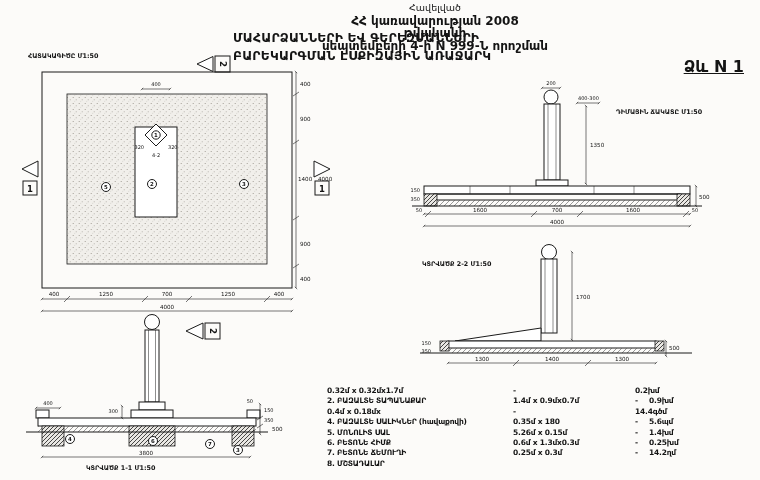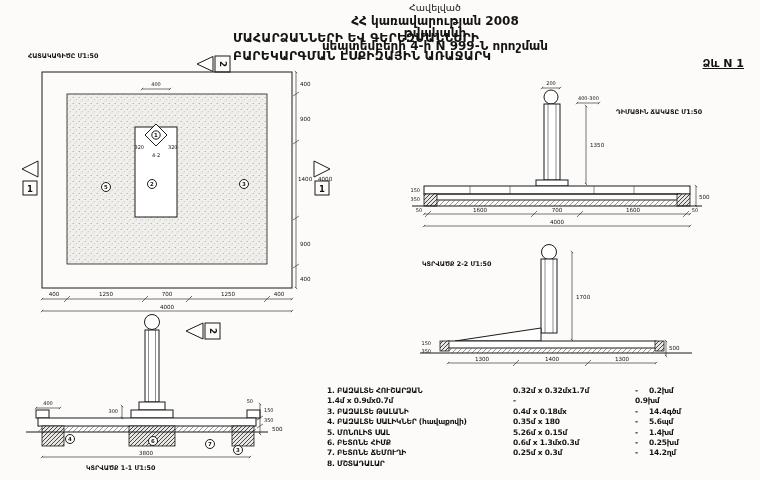--- a/index.html
+++ b/index.html
@@ -7,21 +7,21 @@
   .page{position:relative;width:760px;height:480px;margin:0 auto;background:#fcfbf9;
         font-family:"DejaVu Sans",sans-serif;color:#141414;overflow:hidden}
   .abs{position:absolute}
 
   
   .appendix{left:318px;top:2px;width:234px;text-align:center;line-height:12.5px}
   .appendix .a1{font-size:9.5px}
   .appendix .a2{font-size:12px;font-weight:700}
   .title{left:233px;top:29px;width:292px;text-align:left;font-weight:700;
          font-size:12.3px;line-height:18px;letter-spacing:.2px}
-  .formno{right:16px;top:57px;font-size:11px;font-weight:700;text-decoration:underline}
+  .formno{right:16px;top:57px;font-size:16px;font-weight:700;text-decoration:underline}
 
   
   .legend{left:327px;top:386px;width:400px}
   .lrow{display:grid;grid-template-columns:186px 122px 14px 52px;
         font-size:7.5px;font-weight:700;line-height:10.4px;letter-spacing:-.2px;white-space:nowrap}
   .lqty{text-align:left}
 
   
   svg .s {stroke:#1b1b1b;fill:none;stroke-width:1}
   svg .sw{stroke:#1b1b1b;fill:#fff;stroke-width:1}
@@ -50,32 +50,31 @@
 
   <div class="abs title">
     <div>ՄԱՀԱՐՁԱՆՆԵՐԻ ԵՎ ԳԵՐԵԶՄԱՆՆԵՐԻ</div>
     <div>ԲԱՐԵԿԱՐԳՄԱՆ ԷՍՔԻԶԱՅԻՆ ԱՌԱՋԱՐԿ</div>
   </div>
 
   <div class="abs formno">Ձև N 1</div>
 
   <div class="abs legend">
     <div class="lrow">
-      <span>1. ԲԱԶԱԼՏԵ ՀՈՒՇԱՐՁԱՆ</span>
       <span>0.32մ x 0.32մx1.7մ</span>
       <span>-</span>
       <span class="lqty">0.2խմ</span>
     </div>
     <div class="lrow">
+      <span>2. ԲԱԶԱԼՏԵ ՏԱՊԱՆԱՔԱՐ</span>
       <span>1.4մ x 0.9մx0.7մ</span>
       <span>-</span>
       <span class="lqty">0.9խմ</span>
     </div>
     <div class="lrow">
-      <span>3. ԲԱԶԱԼՏԵ ԹԱԼԱՆԻ</span>
       <span>0.4մ x 0.18մx</span>
       <span>-</span>
       <span class="lqty">14.4գծմ</span>
     </div>
     <div class="lrow">
       <span>4. ԲԱԶԱԼՏԵ ՍԱԼԻԿՆԵՐ (հավաքովի)</span>
       <span>0.35մ x 180</span>
       <span>-</span>
       <span class="lqty">5.6պմ</span>
     </div>

